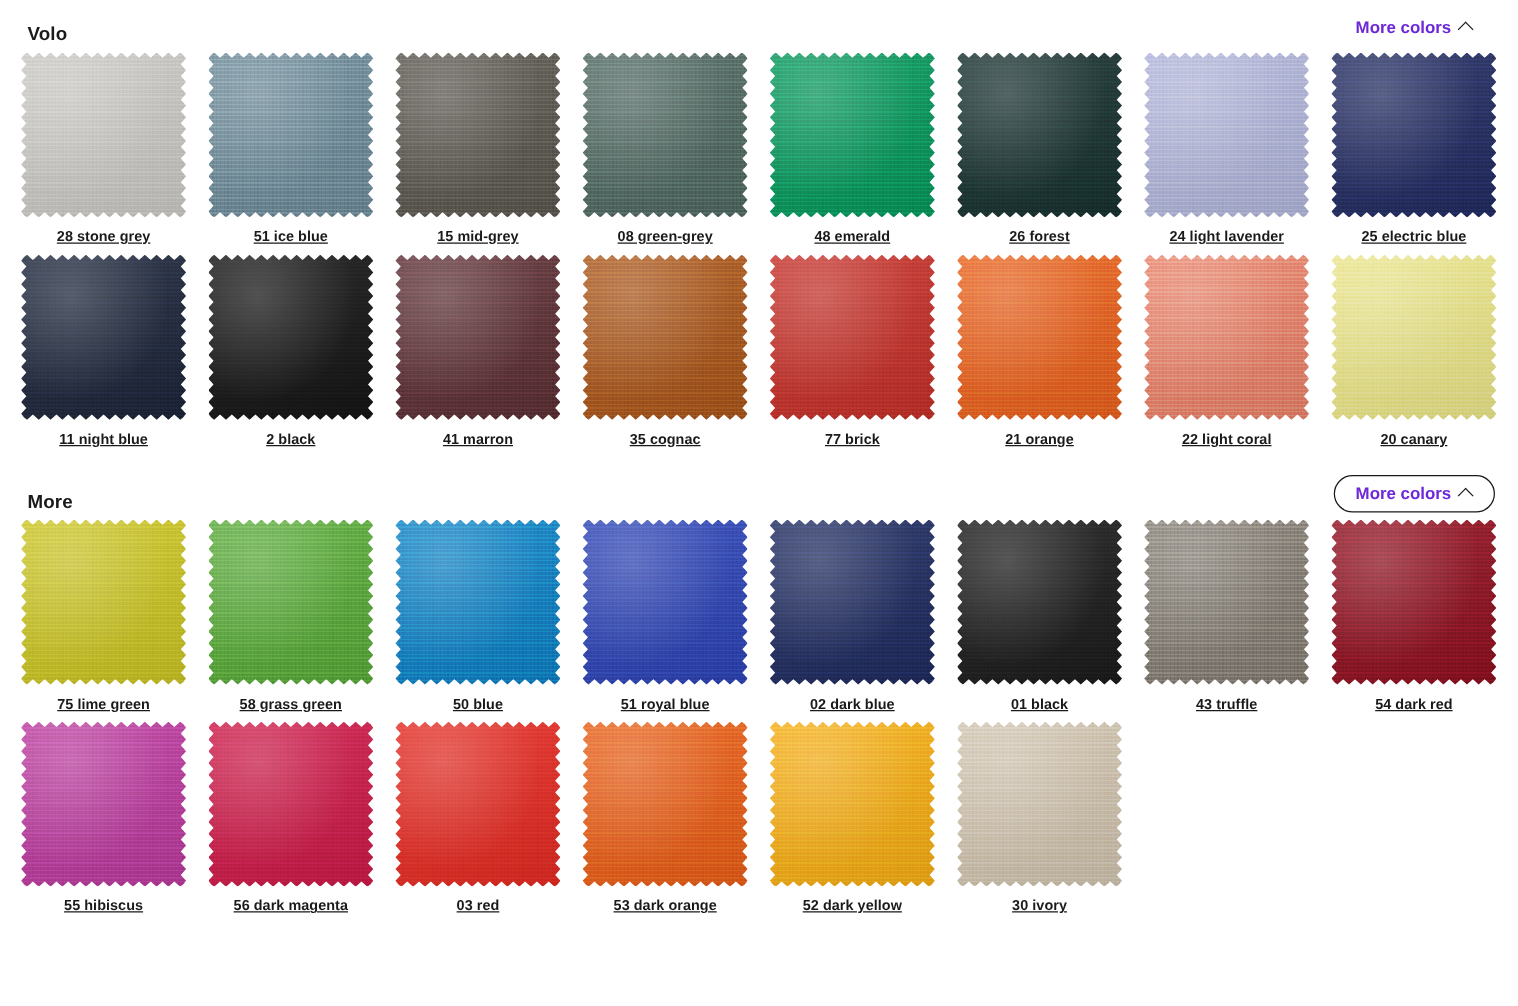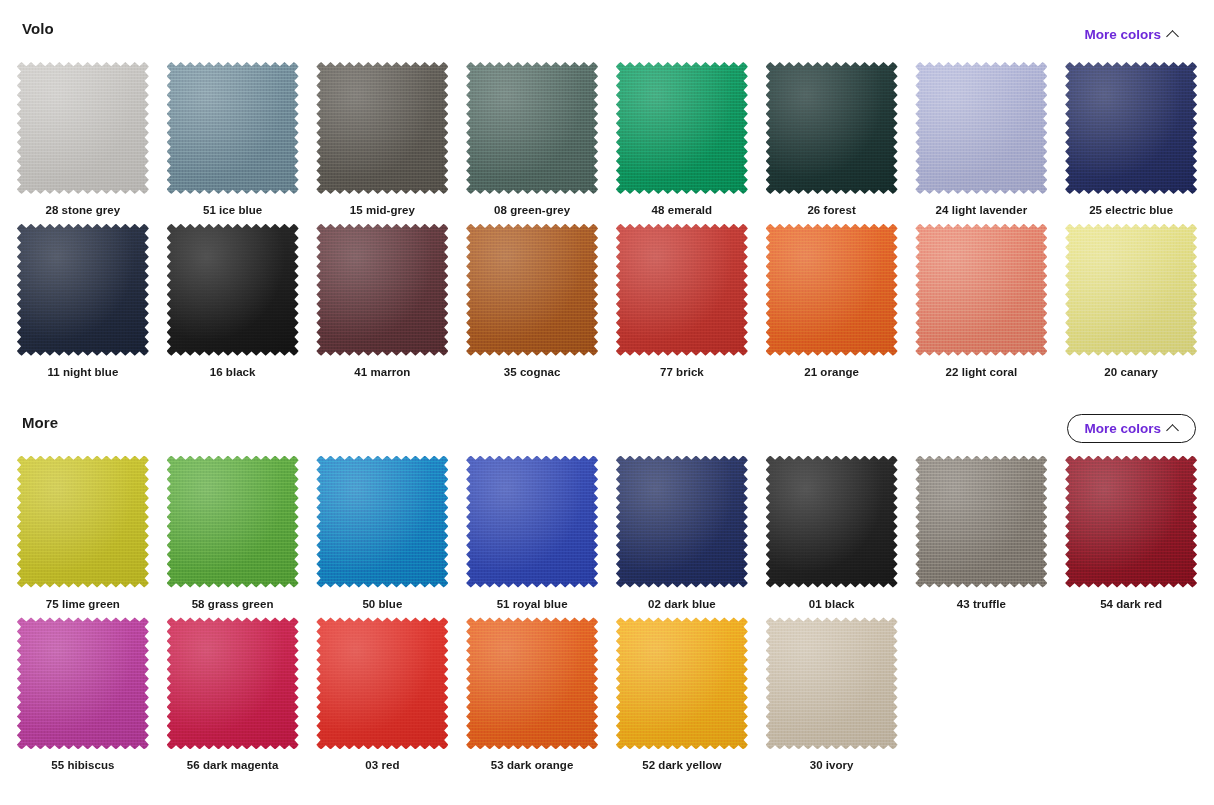--- a/index.html
+++ b/index.html
@@ -12,24 +12,23 @@
     overflow: hidden;
   }
   .page { position: relative; width: 1214px; height: 805px; }
 
   .section { position: relative; }
 
   .section-head {
     position: relative;
     height: 36px;
     display: flex;
-    align-items: flex-start;
+    align-items: flex-end;
     justify-content: space-between;
     padding: 0 18px 0 22px;
-    margin-top: 20px;
   }
   .section-title {
     font-size: 15px;
     font-weight: 700;
     letter-spacing: .1px;
     color: #1a1a1a;
   }
   .more-colors {
     display: inline-flex;
     align-items: center;
@@ -63,20 +62,21 @@
     column-gap: 0px;
     row-gap: 0px;
     padding: 0 8px;
   }
   .cell {
     display: flex;
     flex-direction: column;
     align-items: center;
     padding-top: 6px;
     cursor: pointer;
+    text-decoration: underline;
   }
   .swatch-wrap {
     width: 132px;
     height: 132px;
     position: relative;
   }
   .swatch {
     position: absolute;
     inset: 0;
     -webkit-mask-image:
@@ -212,21 +212,21 @@
           </div>
           <div class="label">11 night blue</div>
         </div>
         <div class="cell">
           <div class="swatch-wrap">
             <div class="swatch" style="clip-path: polygon(0% 3.2%, 3.57% 0%, 7.14% 3.2%, 10.71% 0%, 14.29% 3.2%, 17.86% 0%, 21.43% 3.2%, 25% 0%, 28.57% 3.2%, 32.14% 0%, 35.71% 3.2%, 39.29% 0%, 42.86% 3.2%, 46.43% 0%, 50% 3.2%, 53.57% 0%, 57.14% 3.2%, 60.71% 0%, 64.29% 3.2%, 67.86% 0%, 71.43% 3.2%, 75% 0%, 78.57% 3.2%, 82.14% 0%, 85.71% 3.2%, 89.29% 0%, 92.86% 3.2%, 96.43% 0%, 100% 3.2%, 96.8% 0%, 100% 3.57%, 96.8% 7.14%, 100% 10.71%, 96.8% 14.29%, 100% 17.86%, 96.8% 21.43%, 100% 25%, 96.8% 28.57%, 100% 32.14%, 96.8% 35.71%, 100% 39.29%, 96.8% 42.86%, 100% 46.43%, 96.8% 50%, 100% 53.57%, 96.8% 57.14%, 100% 60.71%, 96.8% 64.29%, 100% 67.86%, 96.8% 71.43%, 100% 75%, 96.8% 78.57%, 100% 82.14%, 96.8% 85.71%, 100% 89.29%, 96.8% 92.86%, 100% 96.43%, 96.8% 100%, 100% 96.8%, 96.43% 100%, 92.86% 96.8%, 89.29% 100%, 85.71% 96.8%, 82.14% 100%, 78.57% 96.8%, 75% 100%, 71.43% 96.8%, 67.86% 100%, 64.29% 96.8%, 60.71% 100%, 57.14% 96.8%, 53.57% 100%, 50% 96.8%, 46.43% 100%, 42.86% 96.8%, 39.29% 100%, 35.71% 96.8%, 32.14% 100%, 28.57% 96.8%, 25% 100%, 21.43% 96.8%, 17.86% 100%, 14.29% 96.8%, 10.71% 100%, 7.14% 96.8%, 3.57% 100%, 0% 96.8%, 3.2% 100%, 0% 96.43%, 3.2% 92.86%, 0% 89.29%, 3.2% 85.71%, 0% 82.14%, 3.2% 78.57%, 0% 75%, 3.2% 71.43%, 0% 67.86%, 3.2% 64.29%, 0% 60.71%, 3.2% 57.14%, 0% 53.57%, 3.2% 50%, 0% 46.43%, 3.2% 42.86%, 0% 39.29%, 3.2% 35.71%, 0% 32.14%, 3.2% 28.57%, 0% 25%, 3.2% 21.43%, 0% 17.86%, 3.2% 14.29%, 0% 10.71%, 3.2% 7.14%, 0% 3.57%, 3.2% 0%); background: rgb(20, 20, 20);">
               <div class="tex"></div>
               <div class="shade"></div>
             </div>
           </div>
-          <div class="label">16 black</div>
+          <div class="label">2 black</div>
         </div>
         <div class="cell">
           <div class="swatch-wrap">
             <div class="swatch" style="clip-path: polygon(0% 3.2%, 3.57% 0%, 7.14% 3.2%, 10.71% 0%, 14.29% 3.2%, 17.86% 0%, 21.43% 3.2%, 25% 0%, 28.57% 3.2%, 32.14% 0%, 35.71% 3.2%, 39.29% 0%, 42.86% 3.2%, 46.43% 0%, 50% 3.2%, 53.57% 0%, 57.14% 3.2%, 60.71% 0%, 64.29% 3.2%, 67.86% 0%, 71.43% 3.2%, 75% 0%, 78.57% 3.2%, 82.14% 0%, 85.71% 3.2%, 89.29% 0%, 92.86% 3.2%, 96.43% 0%, 100% 3.2%, 96.8% 0%, 100% 3.57%, 96.8% 7.14%, 100% 10.71%, 96.8% 14.29%, 100% 17.86%, 96.8% 21.43%, 100% 25%, 96.8% 28.57%, 100% 32.14%, 96.8% 35.71%, 100% 39.29%, 96.8% 42.86%, 100% 46.43%, 96.8% 50%, 100% 53.57%, 96.8% 57.14%, 100% 60.71%, 96.8% 64.29%, 100% 67.86%, 96.8% 71.43%, 100% 75%, 96.8% 78.57%, 100% 82.14%, 96.8% 85.71%, 100% 89.29%, 96.8% 92.86%, 100% 96.43%, 96.8% 100%, 100% 96.8%, 96.43% 100%, 92.86% 96.8%, 89.29% 100%, 85.71% 96.8%, 82.14% 100%, 78.57% 96.8%, 75% 100%, 71.43% 96.8%, 67.86% 100%, 64.29% 96.8%, 60.71% 100%, 57.14% 96.8%, 53.57% 100%, 50% 96.8%, 46.43% 100%, 42.86% 96.8%, 39.29% 100%, 35.71% 96.8%, 32.14% 100%, 28.57% 96.8%, 25% 100%, 21.43% 96.8%, 17.86% 100%, 14.29% 96.8%, 10.71% 100%, 7.14% 96.8%, 3.57% 100%, 0% 96.8%, 3.2% 100%, 0% 96.43%, 3.2% 92.86%, 0% 89.29%, 3.2% 85.71%, 0% 82.14%, 3.2% 78.57%, 0% 75%, 3.2% 71.43%, 0% 67.86%, 3.2% 64.29%, 0% 60.71%, 3.2% 57.14%, 0% 53.57%, 3.2% 50%, 0% 46.43%, 3.2% 42.86%, 0% 39.29%, 3.2% 35.71%, 0% 32.14%, 3.2% 28.57%, 0% 25%, 3.2% 21.43%, 0% 17.86%, 3.2% 14.29%, 0% 10.71%, 3.2% 7.14%, 0% 3.57%, 3.2% 0%); background: rgb(90, 47, 52);">
               <div class="tex"></div>
               <div class="shade"></div>
             </div>
           </div>
           <div class="label">41 marron</div>
         </div>

